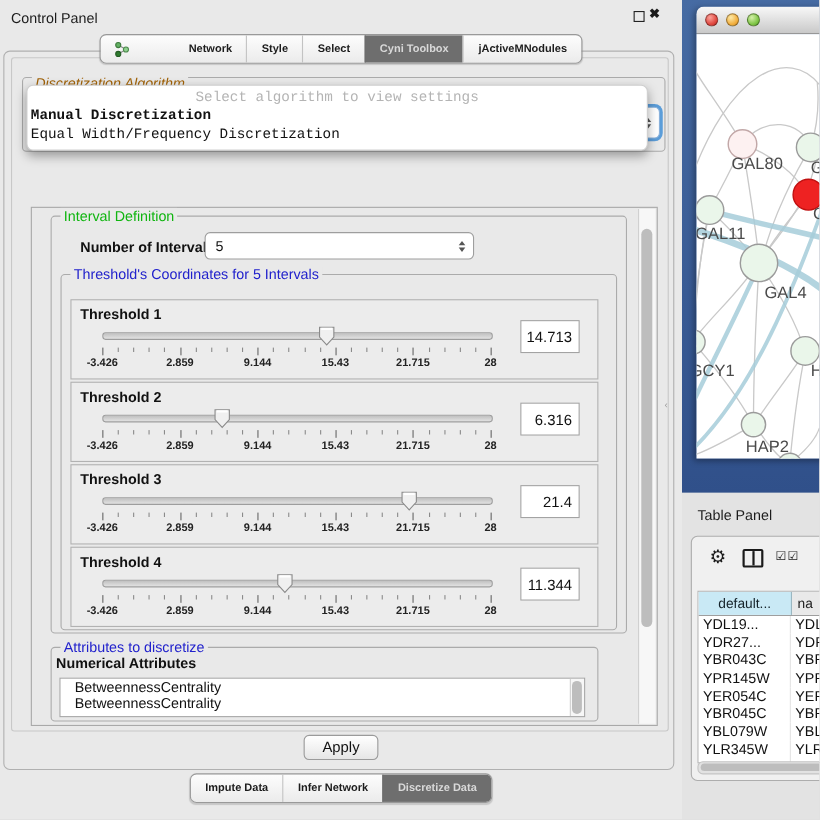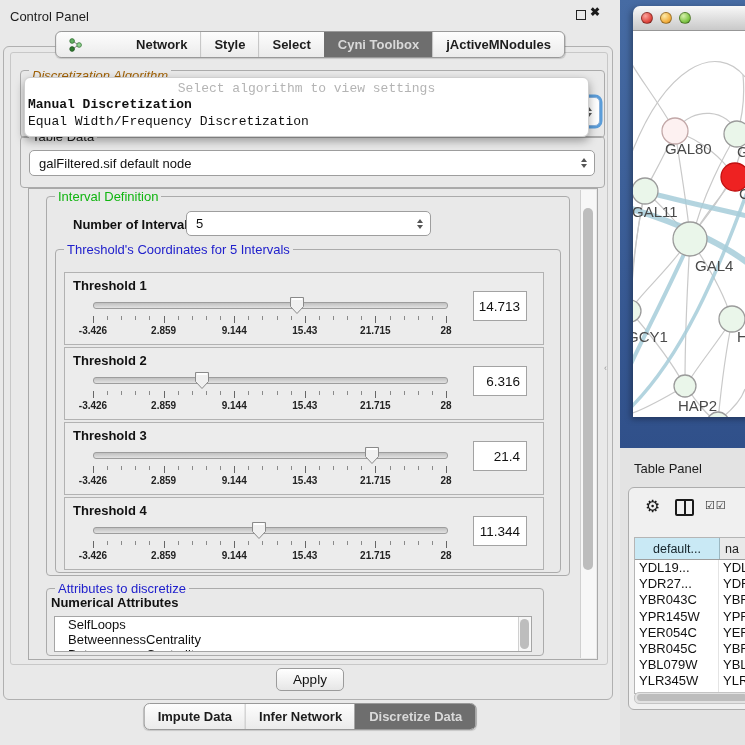--- a/index.html
+++ b/index.html
@@ -11,21 +11,21 @@
   #float-btn{position:absolute;left:576px;top:10px;width:8px;height:8px;border:1.6px solid #222;}
   #close-btn{position:absolute;left:590px;top:5px;font-size:12px;font-weight:bold;color:#1a1a1a;}
   #outer-panel{position:absolute;left:3px;top:46px;width:608px;height:652px;border:1px solid #b0b0b0;border-radius:6px;background:#e9e9e9;}
   #inner-outline{position:absolute;left:10px;top:52px;width:596px;height:611px;border:1px solid #c8c8c8;border-radius:3px;}
   
   .tabbar{position:absolute;left:50%;transform:translateX(-50%);display:flex;height:25px;
     border:1px solid #999;border-radius:6px;overflow:hidden;background:linear-gradient(#fdfdfd,#ebebeb);
     box-shadow:0 1px 1px rgba(0,0,0,.15);z-index:20;}
   #top-tabs{top:31px;}
   #bottom-tabs{top:703px;}
-  .tab{display:flex;align-items:center;padding:0 13px;font-size:13px;font-weight:bold;color:#1c1c1c;border-left:1px solid #c3c3c3;white-space:nowrap;cursor:default;gap:48px;}
+  .tab{display:flex;align-items:center;padding:0 13px;font-size:10px;font-weight:bold;color:#1c1c1c;border-left:1px solid #c3c3c3;white-space:nowrap;cursor:default;gap:48px;}
   .tab:first-child{border-left:none;}
   .tab.selected{background:#6e6e6e;color:#d9d9d9;border-left-color:#6e6e6e;}
   .tab .ticon{margin-right:6px;display:inline-flex;}
   
   .groupbox{position:absolute;border:1px solid #ababab;border-radius:4px;}
   .grouptitle{position:absolute;left:8px;background:#e9e9e9;padding:0 3px;font-size:13px;white-space:nowrap;}
   
   .combo{position:absolute;background:#fff;border:1px solid #9e9e9e;border-radius:5px;font-size:13px;color:#111;
     display:flex;align-items:center;padding-left:9px;box-sizing:border-box;}
   .arrows{position:absolute;right:7px;top:50%;transform:translateY(-50%);display:flex;flex-direction:column;gap:2px;}
@@ -142,30 +142,20 @@
     </div>
 
     <div id="dropdown">
       <div class="dd-prompt">Select algorithm to view settings</div>
       <div id="dd-items">
           <div class="dd-item bold">Manual Discretization</div>
           <div class="dd-item">Equal Width/Frequency Discretization</div>
         </div>
     </div>
 
-    <div class="groupbox" style="left:20px;top:136px;width:583px;height:50px;">
-      <div class="grouptitle" style="top:-8px;color:#1a1a1a;">Table Data</div>
-      <div class="combo" style="left:8px;top:13px;width:566px;height:26px;">
-        <span>galFiltered.sif default node</span>
-        <span class="arrows">
-            <span class="arr-up"></span>
-            <span class="arr-dn"></span>
-          </span>
-      </div>
-    </div>
 
     <div id="scroll-panel">
       <div class="vscroll" style="right:1px;top:1px;bottom:1px;width:15px;">
         <div class="vthumb" style="top:18px;height:362px;"></div>
       </div>
     </div>
 
     <div class="groupbox" style="left:46px;top:196px;width:522px;height:378px;">
       <div class="grouptitle" style="top:-8px;color:#10b510;">Interval Definition</div>
       <div style="position:absolute;left:26px;top:20px;font-size:13px;font-weight:bold;color:#111;">Number of Intervals</div>
@@ -350,21 +340,20 @@
 
     <div class="groupbox" style="left:46px;top:588px;width:496px;height:66px;">
       <div class="grouptitle" style="top:-8px;color:#2121cc;">Attributes to discretize</div>
       <div style="position:absolute;left:4px;top:6px;font-size:13px;font-weight:bold;color:#111;">Numerical Attributes</div>
     </div>
     <div id="attr-list">
       <div class="vscroll" style="position:absolute;right:0;top:0;bottom:0;width:12px;">
         <div class="vthumb" style="left:1px;top:2px;height:30px;width:9px;"></div>
       </div>
       <div id="attr-items">
-          <div class="attr-item">SelfLoops</div>
           <div class="attr-item">BetweennessCentrality</div>
           <div class="attr-item">BetweennessCentrality</div>
         </div>
     </div>
 
     <button id="apply-btn">Apply</button>
 
     <div id="bottom-tabs" class="tabbar">
         <div class="tab">
           <span>Impute Data</span>

